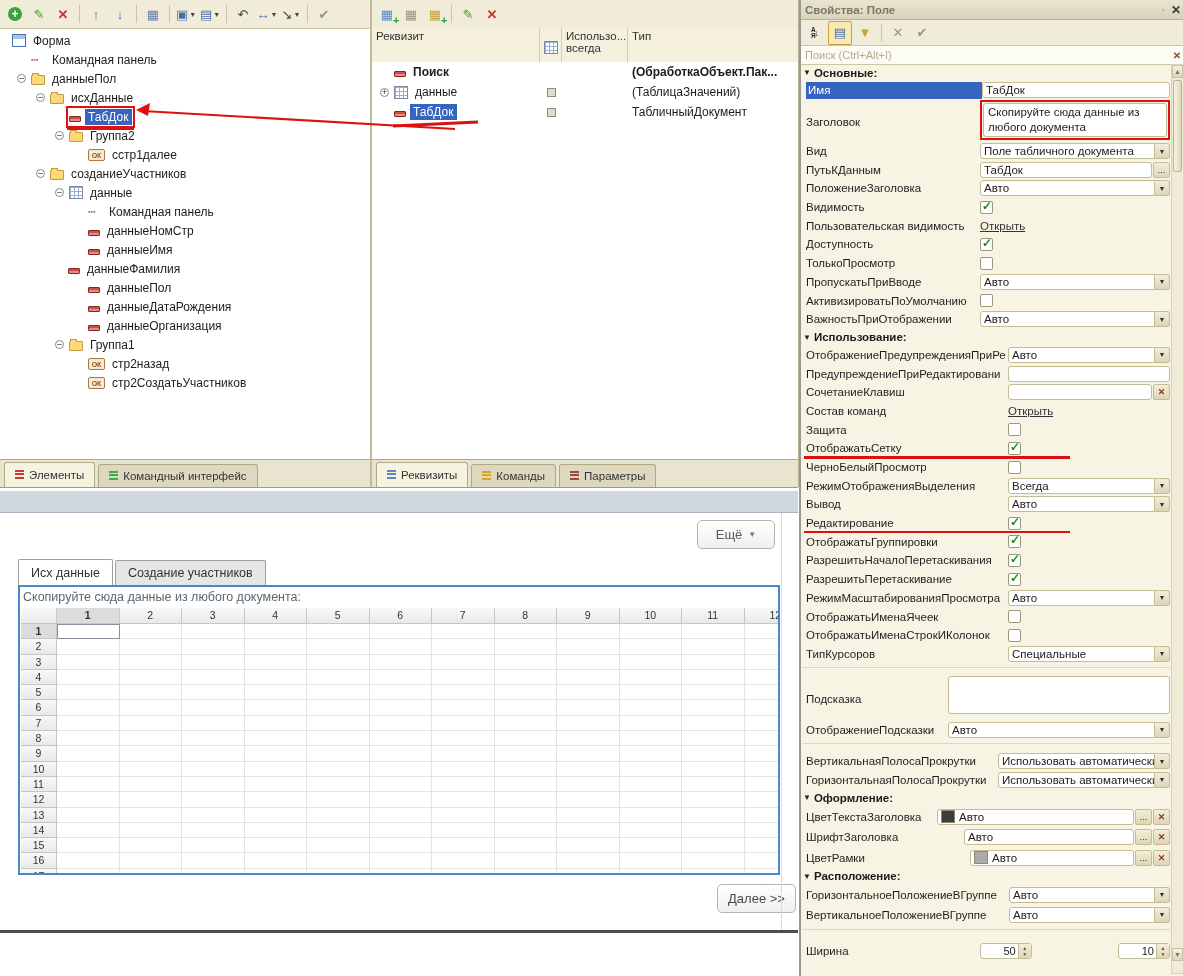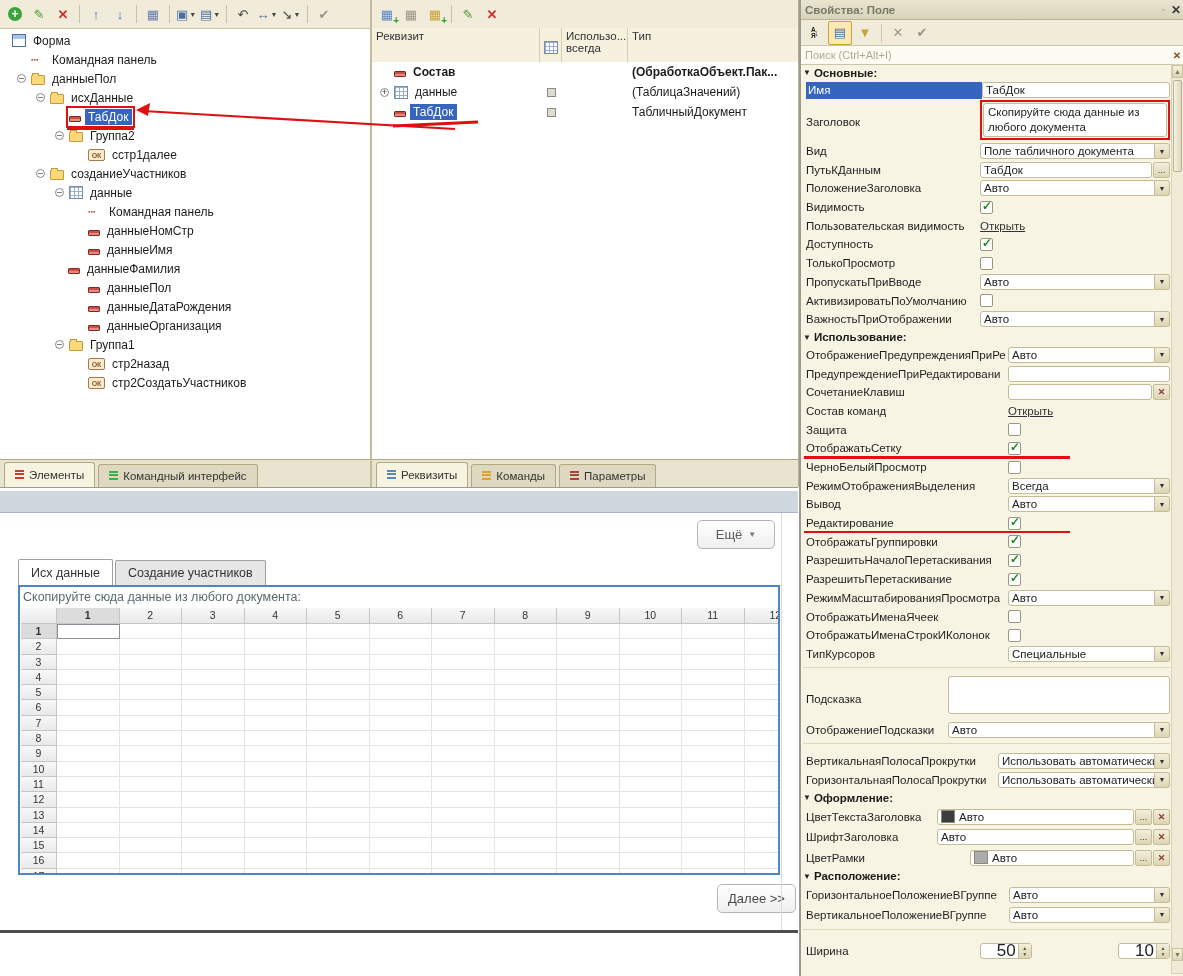--- a/index.html
+++ b/index.html
@@ -88,21 +88,21 @@
   .sidebtn{width:17px;height:16px;flex:none;background:linear-gradient(180deg,#f3eedb,#ddd5b4);border:1px solid #c3bc94;margin-left:1px;border-radius:2px;display:flex;align-items:center;justify-content:center;font-size:9px;color:#333;box-sizing:border-box;}
   .sidebtn.red{color:#8a3a2a;font-weight:bold;}
   .cb{width:13px;height:13px;border:1px solid #9a977f;border-radius:2px;background:#fff;position:relative;flex:none;box-sizing:border-box;}
   .cb.on::after{content:"✓";position:absolute;left:1px;top:-3px;color:#1e8a1e;font-weight:bold;font-size:12px;}
   a.plink{color:#333;font-size:11.5px;}
   .red-ul{position:absolute;left:1px;bottom:-1px;height:2.5px;width:266px;background:#dd1111;z-index:5;}
   .red-frame{border:2px solid #dd1111;padding:1px;flex:none;}
   .mlbox{background:#fff;border:1px solid #c3bc94;border-radius:3px;font-size:11.5px;color:#222;padding:1px 4px;line-height:15px;box-sizing:border-box;}
   .swatch{width:12px;height:11px;border:1px solid #8a8a7a;margin-right:4px;flex:none;}
   .spinbox{width:64px;height:16px;background:#fff;border:1px solid #c3bc94;border-radius:3px;display:flex;align-items:center;box-sizing:border-box;}
-  .spinval{flex:1;text-align:right;padding-right:2px;font-size:17px;}
+  .spinval{flex:1;text-align:right;padding-right:2px;font-size:11px;}
   .spinbtn{width:12px;height:14px;display:flex;flex-direction:column;align-items:center;justify-content:center;font-size:5px;color:#553;background:linear-gradient(180deg,#f3eedb,#ddd5b4);border-left:1px solid #c3bc94;}
   
   #prop-scroll{position:absolute;top:64px;right:1px;width:13px;bottom:2px;background:#f0ebd6;border:1px solid #d8d2b6;box-sizing:border-box;}
   .sc-arrow{position:absolute;left:0;right:0;height:13px;display:flex;align-items:center;justify-content:center;font-size:7px;color:#776;background:linear-gradient(180deg,#f6f2df,#ddd6b8);border:1px solid #c9c2a2;box-sizing:border-box;}
   #sc-thumb{position:absolute;left:1px;right:1px;top:15px;height:90px;background:linear-gradient(90deg,#f7f3e2,#ded7ba);border:1px solid #b9b294;border-radius:2px;}
   
   #blue-strip{position:absolute;left:0;top:3px;width:100%;height:21px;background:#cfd7df;border-bottom:1px solid #aab4c0;}
   .btn{position:absolute;border:1px solid #b4b4b4;border-radius:5px;background:linear-gradient(180deg,#ffffff,#efefef);display:flex;align-items:center;justify-content:center;font-size:13px;color:#5a5a5a;}
   #preview-tabs{position:absolute;left:18px;top:72px;height:25px;display:flex;align-items:flex-end;gap:2px;}
   .vtab{height:24px;display:flex;align-items:center;padding:0 12px;border:1px solid #9f9f9f;border-bottom:none;background:#e6e6e6;color:#333;font-size:12.5px;border-radius:2px 2px 0 0;}
@@ -341,21 +341,21 @@
         <span>всегда</span>
       </div>
       <div class="ahc" style="flex:1;border-right:none;">
         <span>Тип</span>
       </div>
     </div>
     <div id="attr-rows">
         <div class="arow">
           <div class="acell-name" style="padding-left: 22px;">
             <span class="ic ic-field"></span>
-            <span class="tlab" style="font-weight: bold;">Состав</span>
+            <span class="tlab" style="font-weight: bold;">Поиск</span>
           </div>
           <div class="acell-cb"></div>
           <div class="acell-use"></div>
           <div class="acell-type" style="font-weight: bold;">(ОбработкаОбъект.Пак...</div>
         </div>
         <div class="arow">
           <div class="acell-name" style="padding-left: 8px;">
             <span class="exp">+</span>
             <span class="ic ic-table"></span>
             <span class="tlab">данные</span>
@@ -956,21 +956,21 @@
           <div class="pval">
             <div class="pbox">
               <span class="swatch" style="background: rgb(60, 60, 60);"></span>
               <span>Авто</span>
             </div>
             <div class="sidebtn">...</div>
             <div class="sidebtn red">✕</div>
           </div>
         </div>
         <div class="prow" style="height: 20.5px;">
-          <span class="plabel" style="width: 131px;">ШрифтЗаголовка</span>
+          <span class="plabel" style="width: 158px;">ШрифтЗаголовка</span>
           <div class="pval">
             <div class="pbox">
               <span>Авто</span>
             </div>
             <div class="sidebtn">...</div>
             <div class="sidebtn red">✕</div>
           </div>
         </div>
         <div class="prow" style="height: 20.5px; gap: 33px;">
           <span class="plabel" style="width: 131px;">ЦветРамки</span>

